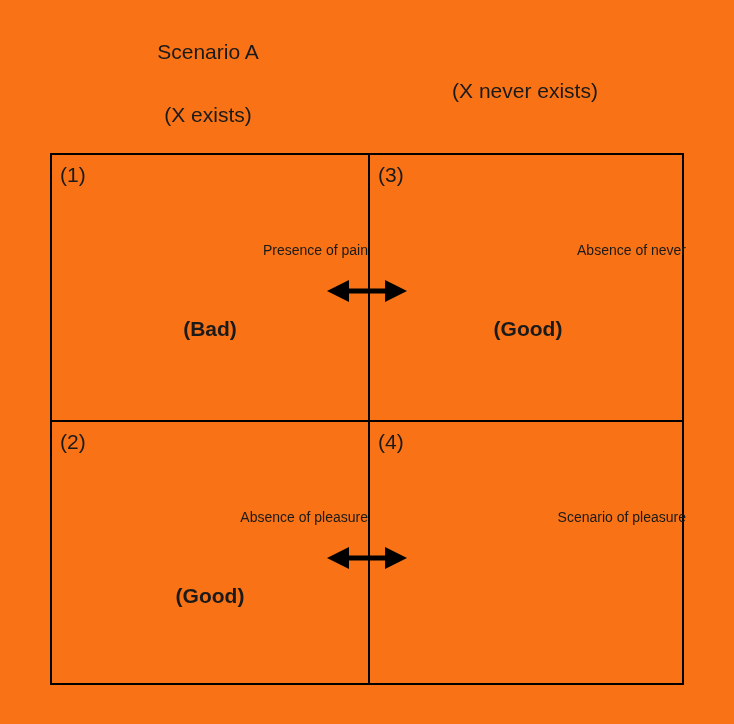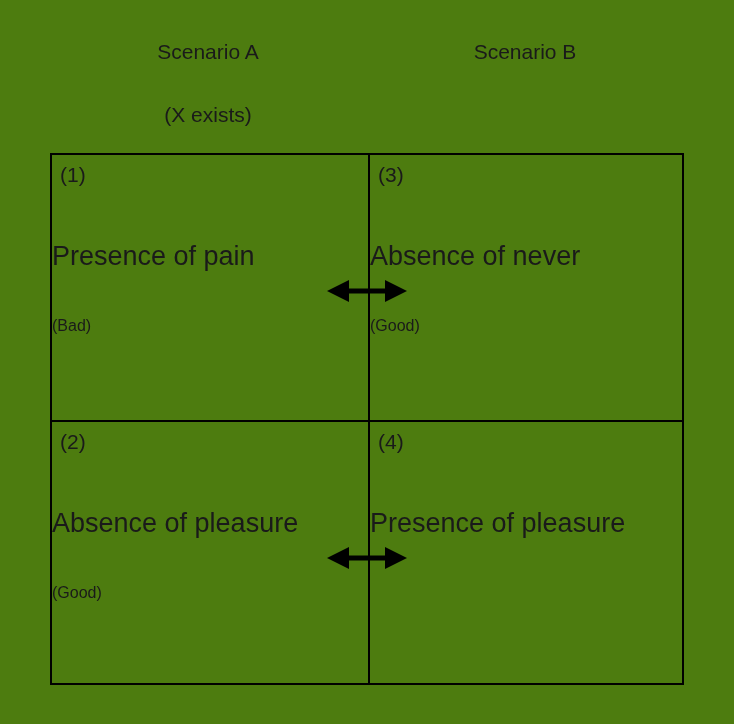--- a/index.html
+++ b/index.html
@@ -11,21 +11,21 @@
   body {
     font-family: "Liberation Sans", sans-serif;
     color: #000000;
     -webkit-font-smoothing: antialiased;
   }
 
   #canvas {
     position: relative;
     width: 734px;
     height: 724px;
-    background: #4d7c0f;
+    background: #f97316;
     overflow: hidden;
   }
 
   
   .col-head {
     position: absolute;
     text-align: center;
     font-size: 21px;
     line-height: 1.15;
     color: #1a1a1a;
@@ -89,37 +89,38 @@
     font-size: 21px;
     line-height: 1;
     color: #1a1a1a;
   }
 
   .cell-label {
     position: absolute;
     left: 0;
     right: 0;
     top: 88px;
-    text-align: left;
-    font-size: 27px;
+    text-align: right;
+    font-size: 14px;
     line-height: 1;
     color: #1a1a1a;
     white-space: nowrap;
   }
 
   .cell-value {
     position: absolute;
     left: 0;
     right: 0;
     top: 163px;
-    text-align: left;
-    font-size: 16px;
+    text-align: center;
+    font-size: 21px;
     line-height: 1;
     color: #1a1a1a;
     white-space: nowrap;
+    font-weight: bold;
   }
 
   
   .arrow {
     position: absolute;
     left: 275px;
     width: 80px;
     height: 26px;
   }
   #arrow-top    { top: 123px; }
@@ -130,21 +131,21 @@
 <body>
 
 <div id="canvas">
 
   <div class="col-head" id="head-a">
     <span class="head-title">Scenario A</span>
     <span class="head-sub">(X exists)</span>
   </div>
 
   <div class="col-head" id="head-b">
-    <span class="head-title">Scenario B</span>
+    <span class="head-sub">(X never exists)</span>
   </div>
 
   <div id="matrix">
 
     <div class="divider-v"></div>
     <div class="divider-h"></div>
 
     <div class="cell" id="cell-1">
       <span class="cell-number">(1)</span>
       <span class="cell-label">Presence of pain</span>
@@ -158,21 +159,21 @@
     </div>
 
     <div class="cell" id="cell-2">
       <span class="cell-number">(2)</span>
       <span class="cell-label">Absence of pleasure</span>
       <span class="cell-value">(Good)</span>
     </div>
 
     <div class="cell" id="cell-4">
       <span class="cell-number">(4)</span>
-      <span class="cell-label">Presence of pleasure</span>
+      <span class="cell-label">Scenario of pleasure</span>
     </div>
 
     <div class="arrow" id="arrow-top">
       <svg width="80" height="26" viewBox="0 0 80 26" aria-hidden="true">
         <polygon points="0,13 22,2 22,24" fill="#000000"></polygon>
         <rect x="20" y="10.5" width="40" height="5" fill="#000000"></rect>
         <polygon points="80,13 58,2 58,24" fill="#000000"></polygon>
       </svg>
     </div>
 

